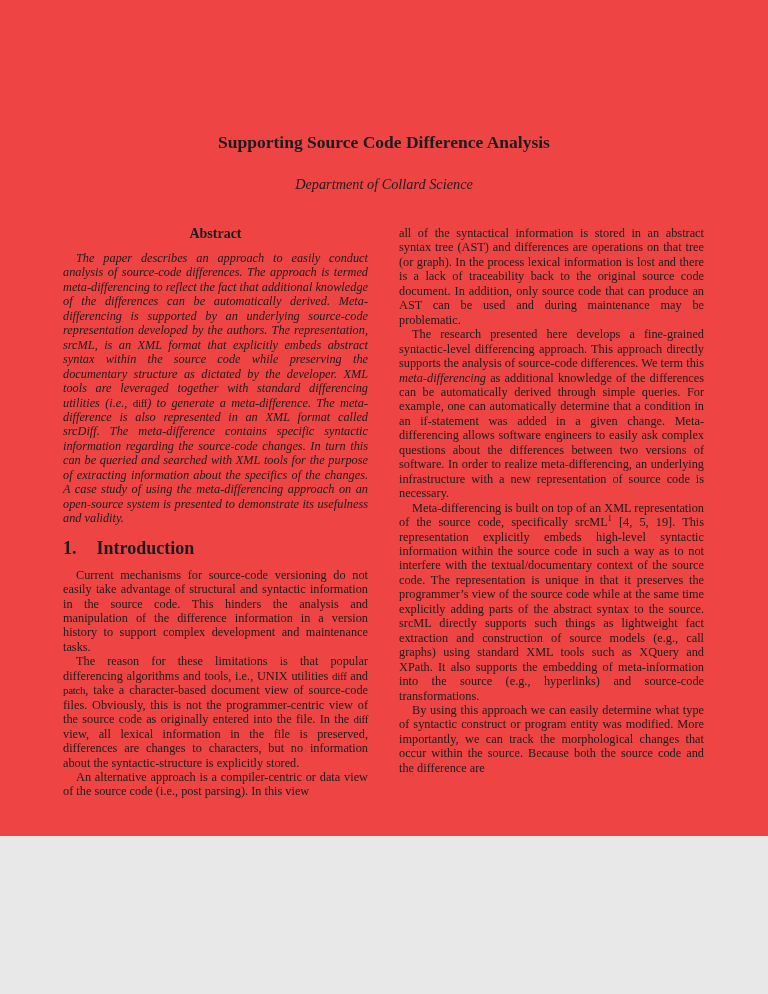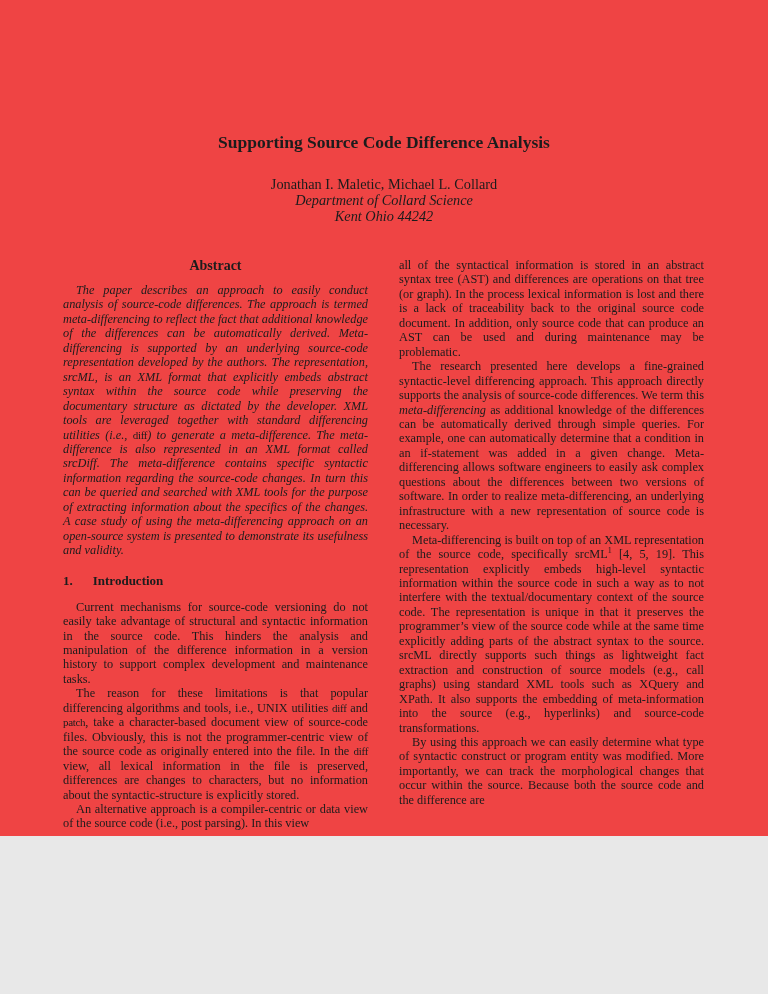--- a/index.html
+++ b/index.html
@@ -43,21 +43,21 @@
   .indent { text-indent: 13px; }
   .mono {
     font-family: Liberation Serif, serif;
     font-style: normal;
     font-size: 11px;
     letter-spacing: -0.3px;
   }
   .emph { font-style: italic; }
   .section-heading {
     margin: 14px 0 11px 0;
-    font-size: 13px;
+    font-size: 18px;
     font-weight: bold;
     line-height: 17px;
     text-align: left;
   }
   .sec-num { margin-right: 20px; }
   .footnote { margin-top: 20px; }
   .footnote-rule {
     width: 182px;
     border-top: 2px solid #4d4d4d;
     margin: 0 0 4px 0;
@@ -66,23 +66,21 @@
   sup { font-size: 8px; vertical-align: super; line-height: 0; }
 </style>
 </head>
 <body>
 
 <div class="page">
 
   <h1 class="paper-title">Supporting Source Code Difference Analysis</h1>
 
   <div class="authors-block">
-    <div class="author-names">Jonathan I. Maletic, Michael L. Collard</div>
     <div class="affil-line">Department of Collard Science</div>
-    <div class="affil-line">Kent Ohio 44242</div>
   </div>
 
   <div class="columns">
 
     <div class="col">
 
       <h2 class="abstract-heading">Abstract</h2>
 
       <p class="para abstract-body indent"><span>The paper describes an approach to easily conduct analysis of source-code differences. The approach is termed meta-differencing to reflect the fact that additional knowledge of the differences can be automatically derived. Meta-differencing is supported by an underlying source-code representation developed by the authors. The representation, srcML, is an XML format that explicitly embeds abstract syntax within the source code while preserving the documentary structure as dictated by the developer. XML tools are leveraged together with standard differencing utilities (i.e., </span><span class="mono">diff</span><span>) to generate a meta-difference. The meta-difference is also represented in an XML format called srcDiff. The meta-difference contains specific syntactic information regarding the source-code changes. In turn this can be queried and searched with XML tools for the purpose of extracting information about the specifics of the changes. A case study of using the meta-differencing approach on an open-source system is presented to demonstrate its usefulness and validity.</span></p>
 

